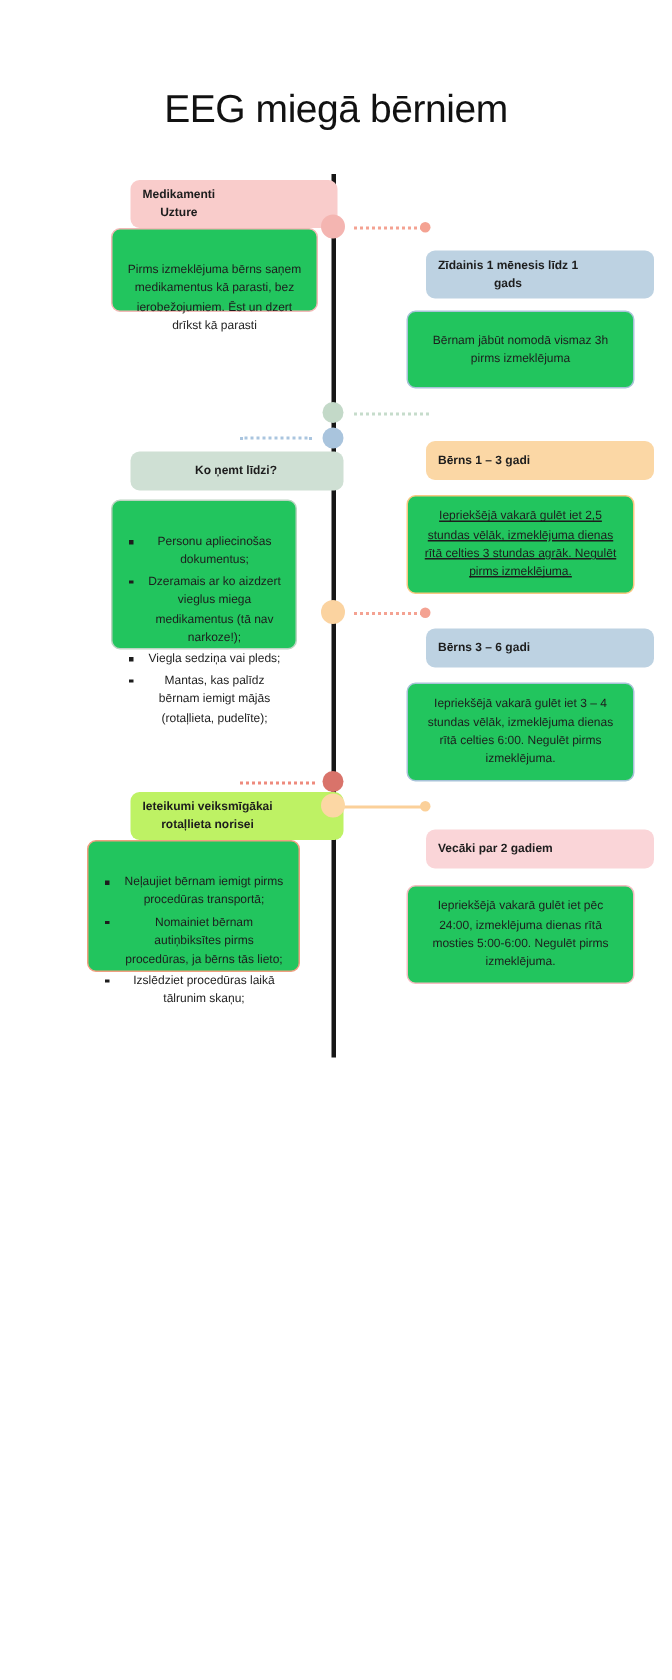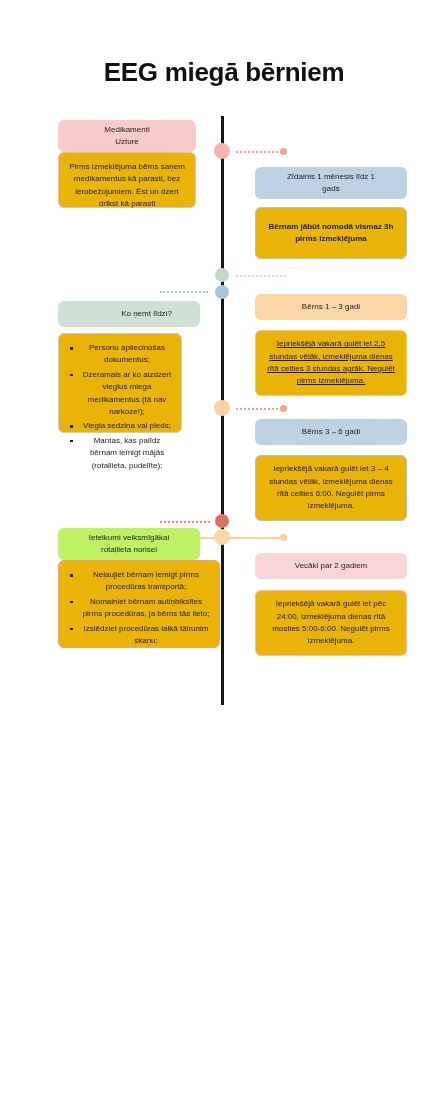--- a/index.html
+++ b/index.html
@@ -19,21 +19,21 @@
     width: 448px;
     height: 1120px;
   }
   .title {
     position: absolute;
     left: 0;
     top: 57px;
     width: 448px;
     text-align: center;
     font-size: 26px;
-    font-weight: bold;
+    font-weight: normal;
     letter-spacing: -0.3px;
     color: #111111;
   }
   
   .spine {
     position: absolute;
     left: 221px;
     top: 116px;
     width: 3px;
     height: 589px;
@@ -57,41 +57,43 @@
     border-radius: 50%;
     z-index: 3;
   }
   
   .card-header {
     position: absolute;
     border-radius: 6px;
     box-sizing: border-box;
     display: flex;
     align-items: center;
-    justify-content: center;
+    justify-content: flex-start;
     text-align: center;
     font-size: 8px;
-    font-weight: normal;
+    font-weight: bold;
     color: #1d1d1d;
     line-height: 1.5;
     padding: 4px 8px;
     z-index: 4;
+    margin-left: 29px;
   }
   .card-body {
     position: absolute;
     border-radius: 6px;
     box-sizing: border-box;
-    background: #eab308;
+    background: #22c55e;
     border: 1px solid #cccccc;
     font-size: 8px;
     color: #1d1d1d;
     line-height: 1.55;
-    padding: 8px 9px;
+    padding: 21px 9px;
     text-align: center;
     z-index: 4;
+    margin-left: 16px;
   }
   .card-body ul {
     margin: 0;
     padding: 0 0 0 14px;
     text-align: center;
     list-style: none;
   }
   .card-body ul li {
     position: relative;
     margin: 0 0 2px 0;
@@ -164,35 +166,35 @@
       <li>Mantas, kas palīdz bērnam iemigt mājās (rotaļlieta, pudelīte);</li>
     </ul>
   </div>
 
   <div class="card-header" style="left:58px; top:528px; width:142px; height:32px; background:#bef264;">
     <div>
       <div>Ieteikumi veiksmīgākai</div>
       <div>rotaļlieta norisei</div>
     </div>
   </div>
-  <div class="card-body" style="left:58px; top:560px; width:162px; height:88px; border-color:#f09f80;">
+  <div class="card-body" style="left:42px; top:560px; width:142px; height:88px; border-color:#f09f80;">
     <ul>
       <li>Neļaujiet bērnam iemigt pirms procedūras transportā;</li>
       <li>Nomainiet bērnam autiņbiksītes pirms procedūras, ja bērns tās lieto;</li>
       <li>Izslēdziet procedūras laikā tālrunim skaņu;</li>
     </ul>
   </div>
 
   <div class="card-header" style="left:255px; top:167px; width:152px; height:32px; background:#bdd2e2;">
     <div>
       <div>Zīdainis 1 mēnesis līdz 1</div>
       <div>gads</div>
     </div>
   </div>
-  <div class="card-body" style="left:255px; top:207px; width:152px; height:52px; border-color:#a8c3d8; display:flex; align-items:center; justify-content:center;font-weight:bold;">
+  <div class="card-body" style="left:255px; top:207px; width:152px; height:52px; border-color:#a8c3d8; display:flex; align-items:center; justify-content:center;">
     <p>Bērnam jābūt nomodā vismaz 3h pirms izmeklējuma</p>
   </div>
 
   <div class="card-header" style="left:255px; top:294px; width:152px; height:26px; background:#fbd7a5;">
     <div>Bērns 1 – 3 gadi</div>
   </div>
   <div class="card-body" style="left:255px; top:330px; width:152px; height:66px; border-color:#f8c882; display:flex; align-items:center; justify-content:center;text-decoration:underline;">
     <p>Iepriekšējā vakarā gulēt iet 2,5 stundas vēlāk, izmeklējuma dienas rītā celties 3 stundas agrāk. Negulēt pirms izmeklējuma.</p>
   </div>
 

